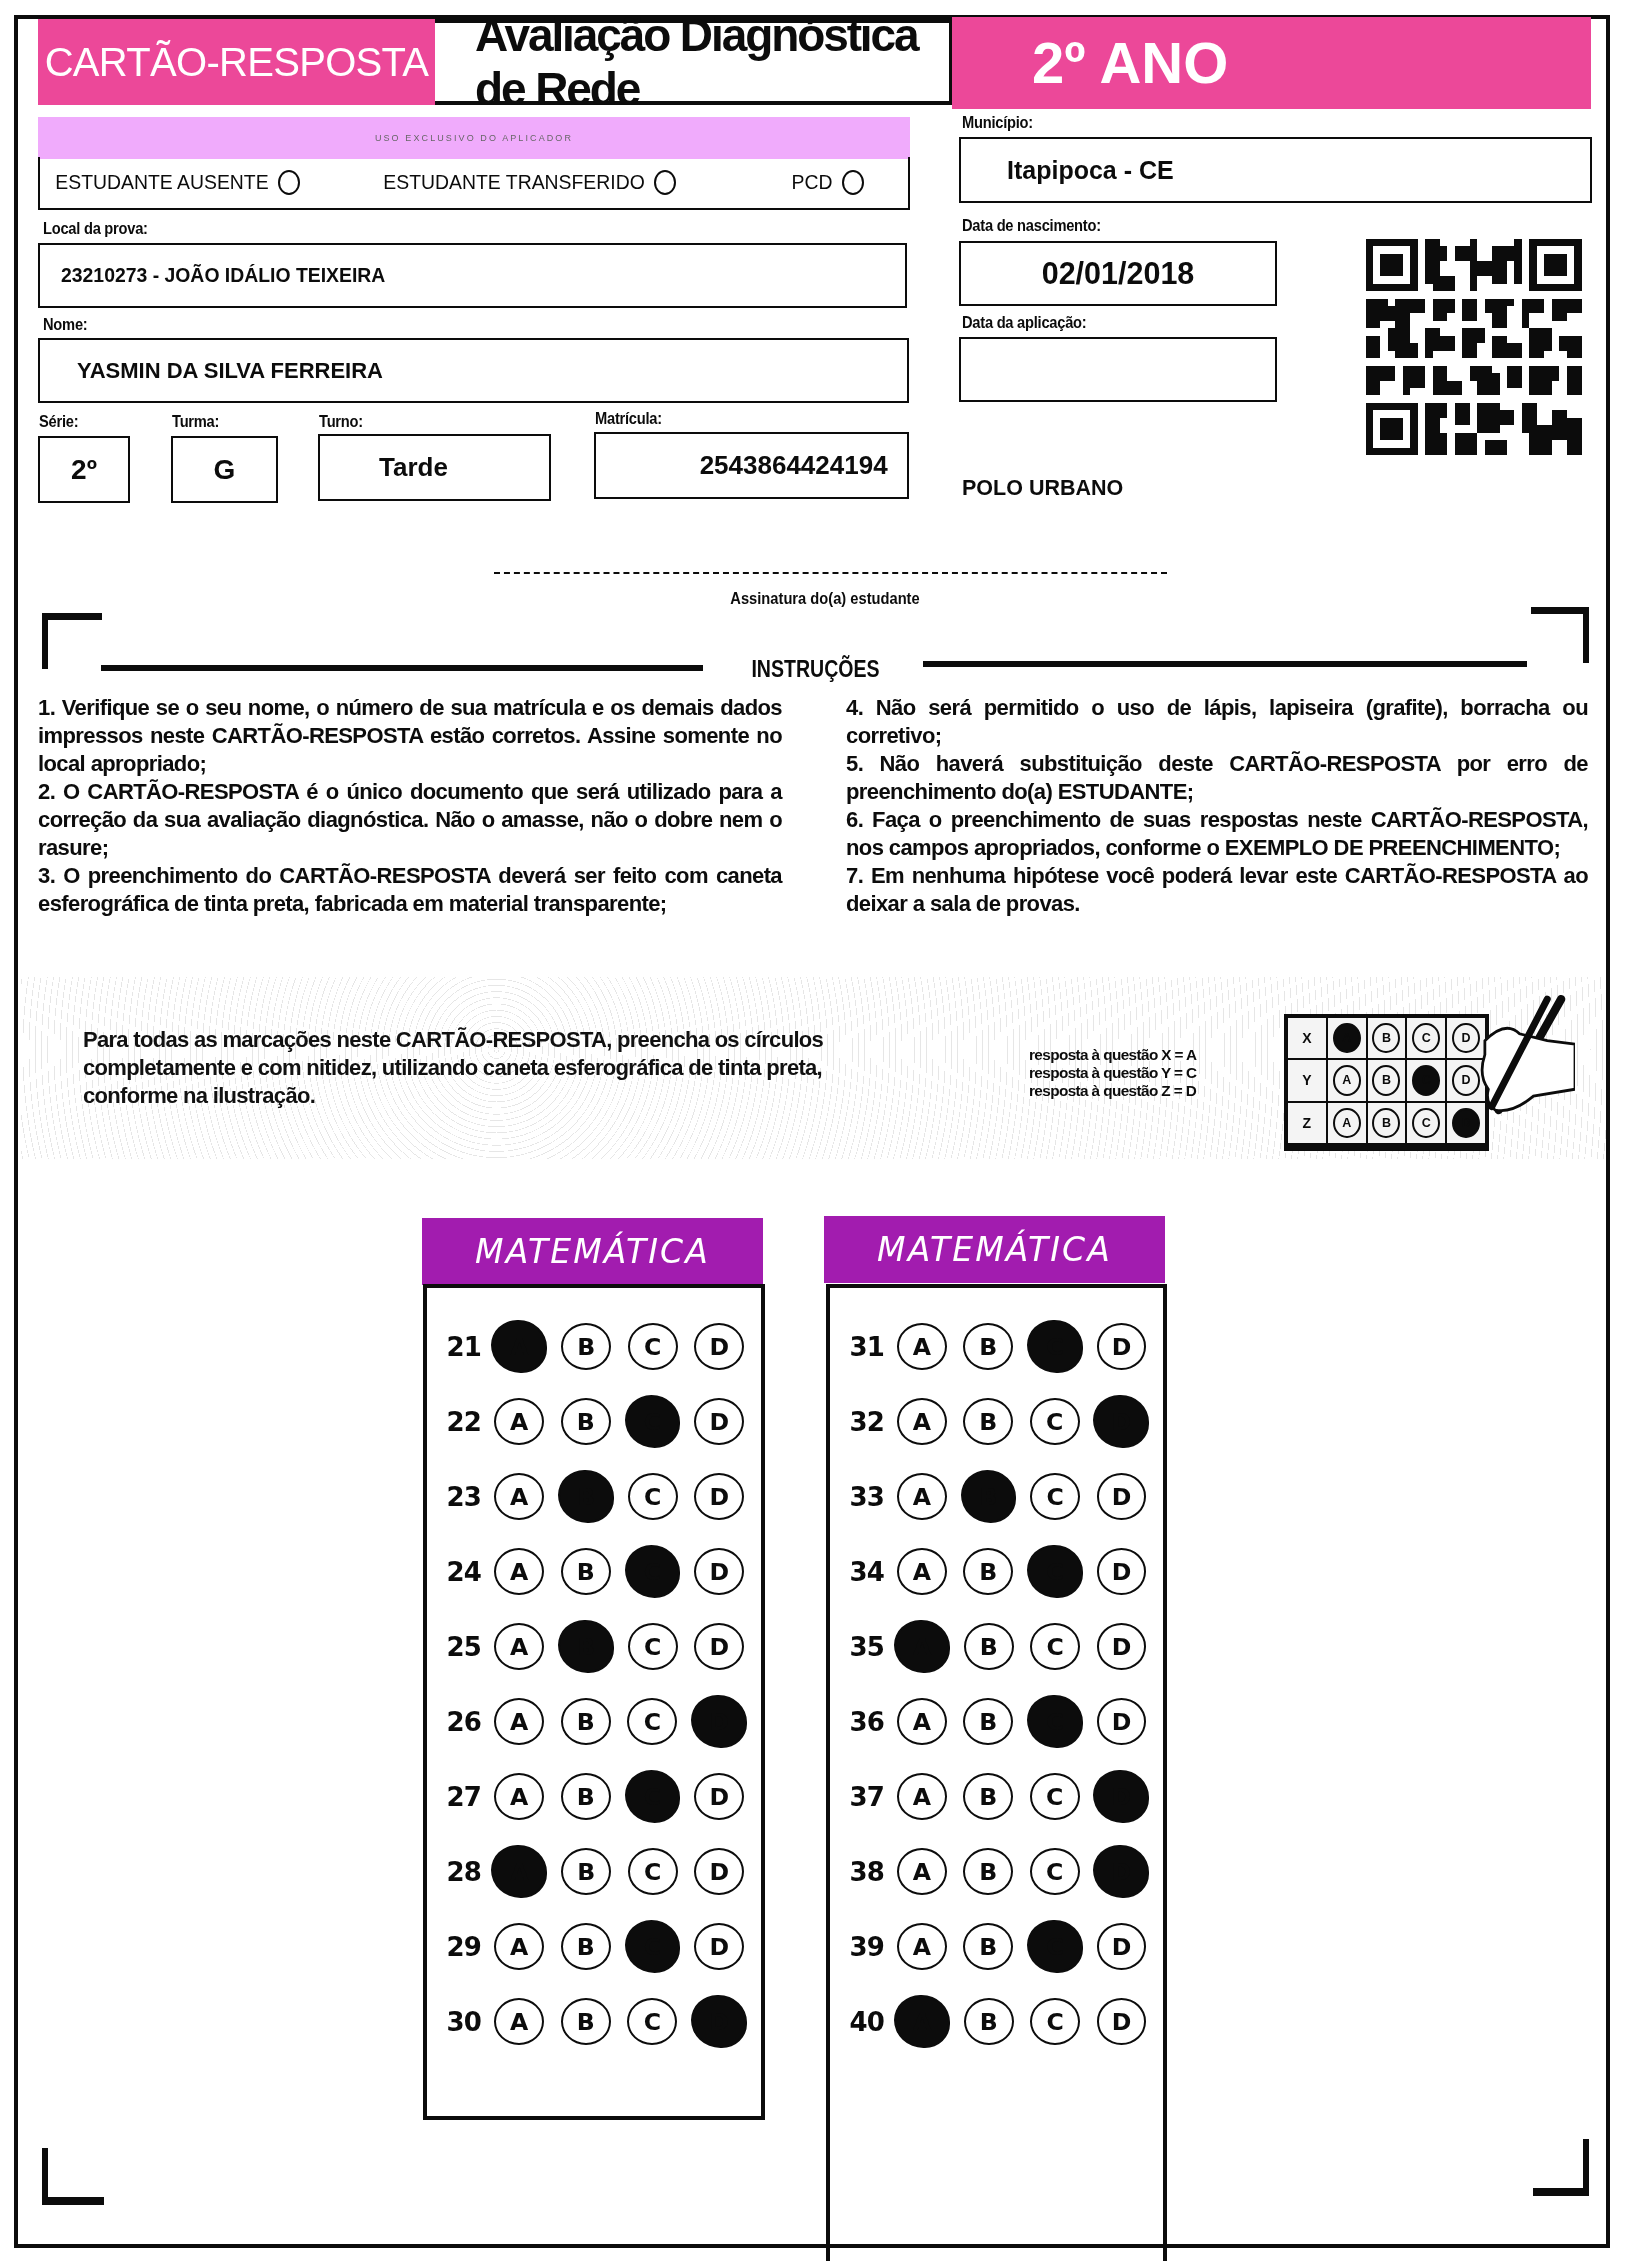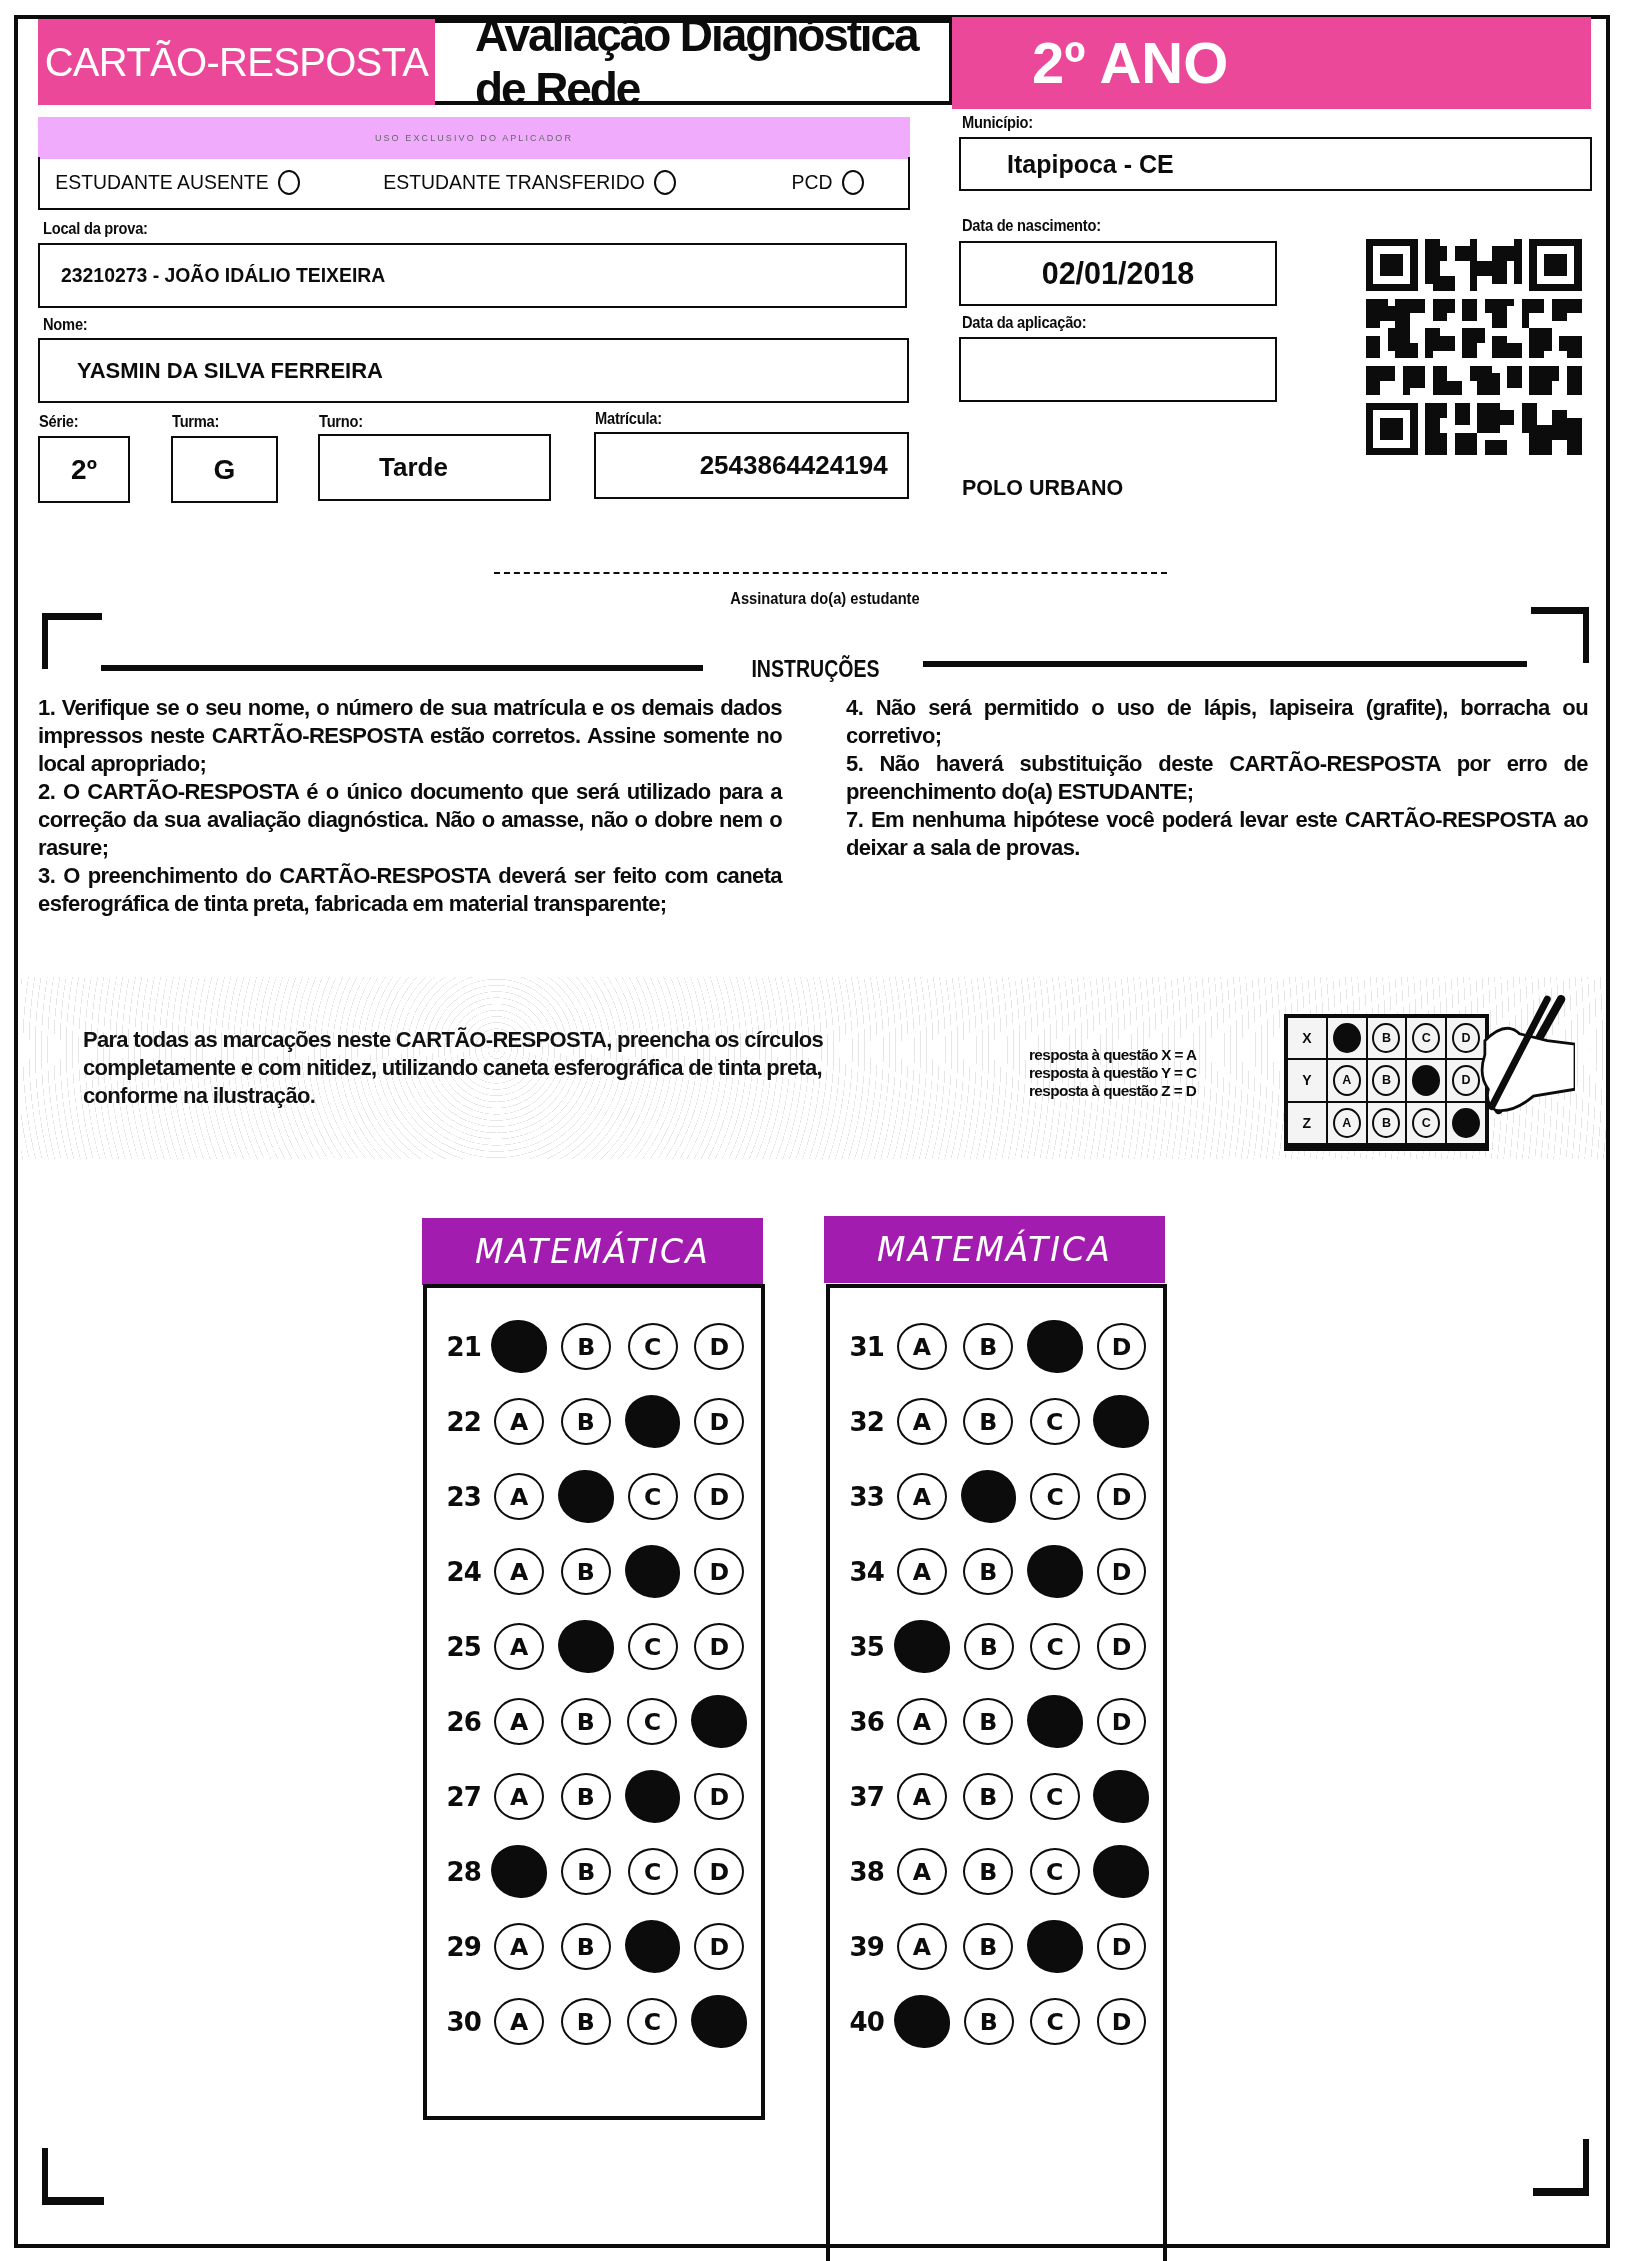--- a/index.html
+++ b/index.html
@@ -74,21 +74,21 @@
     <span>ESTUDANTE TRANSFERIDO</span>
     <span class="radio-circle"></span>
   </div>
   <div class="uso-opt" style="margin-left:115px;">
     <span>PCD</span>
     <span class="radio-circle"></span>
   </div>
 </div>
 
 <div class="abs label" style="left:962px; top:112px;">Município:</div>
-<div class="abs field" style="left:959px; top:137px; width:633px; height:54px; padding-left:46px; font-size:25px;">
+<div class="abs field" style="left:959px; top:137px; width:633px; height:66px; padding-left:46px; font-size:25px;">
   <span>Itapipoca - CE</span>
 </div>
 
 <div class="abs label" style="left:43px; top:218px;">Local da prova:</div>
 <div class="abs field" style="left:38px; top:243px; width:869px; height:65px; padding-left:21px; font-size:19.4px;">
   <span>23210273 - JOÃO IDÁLIO TEIXEIRA</span>
 </div>
 
 <div class="abs label" style="left:43px; top:314px;">Nome:</div>
 <div class="abs field" style="left:38px; top:338px; width:871px; height:65px; padding-left:37px; font-size:22px;">
@@ -159,20 +159,21 @@
 <div class="abs instr-title">INSTRUÇÕES</div>
 
 <div class="abs instr-col" style="left:38px; top:694px; width:744px;">
   <p>1. Verifique se o seu nome, o número de sua matrícula e os demais dados impressos neste CARTÃO-RESPOSTA estão corretos. Assine somente no local apropriado;</p>
   <p>2. O CARTÃO-RESPOSTA é o único documento que será utilizado para a correção da sua avaliação diagnóstica. Não o amasse, não o dobre nem o rasure;</p>
   <p>3. O preenchimento do CARTÃO-RESPOSTA deverá ser feito com caneta esferográfica de tinta preta, fabricada em material transparente;</p>
 </div>
 <div class="abs instr-col" style="left:846px; top:694px; width:742px;">
   <p>4. Não será permitido o uso de lápis, lapiseira (grafite), borracha ou corretivo;</p>
   <p>5. Não haverá substituição deste CARTÃO-RESPOSTA por erro de preenchimento do(a) ESTUDANTE;</p>
+  <p>6. Faça o preenchimento de suas respostas neste CARTÃO-RESPOSTA, nos campos apropriados, conforme o EXEMPLO DE PREENCHIMENTO;</p>
   <p>7. Em nenhuma hipótese você poderá levar este CARTÃO-RESPOSTA ao deixar a sala de provas.</p>
 </div>
 
 <div class="abs example-band"></div>
 <div class="abs example-text">Para todas as marcações neste CARTÃO-RESPOSTA, preencha os círculos completamente e com nitidez, utilizando caneta esferográfica de tinta preta, conforme na ilustração.</div>
 <div class="abs example-legend">
   <div>resposta à questão X = A</div>
   <div>resposta à questão Y = C</div>
   <div>resposta à questão Z = D</div>
 </div>

